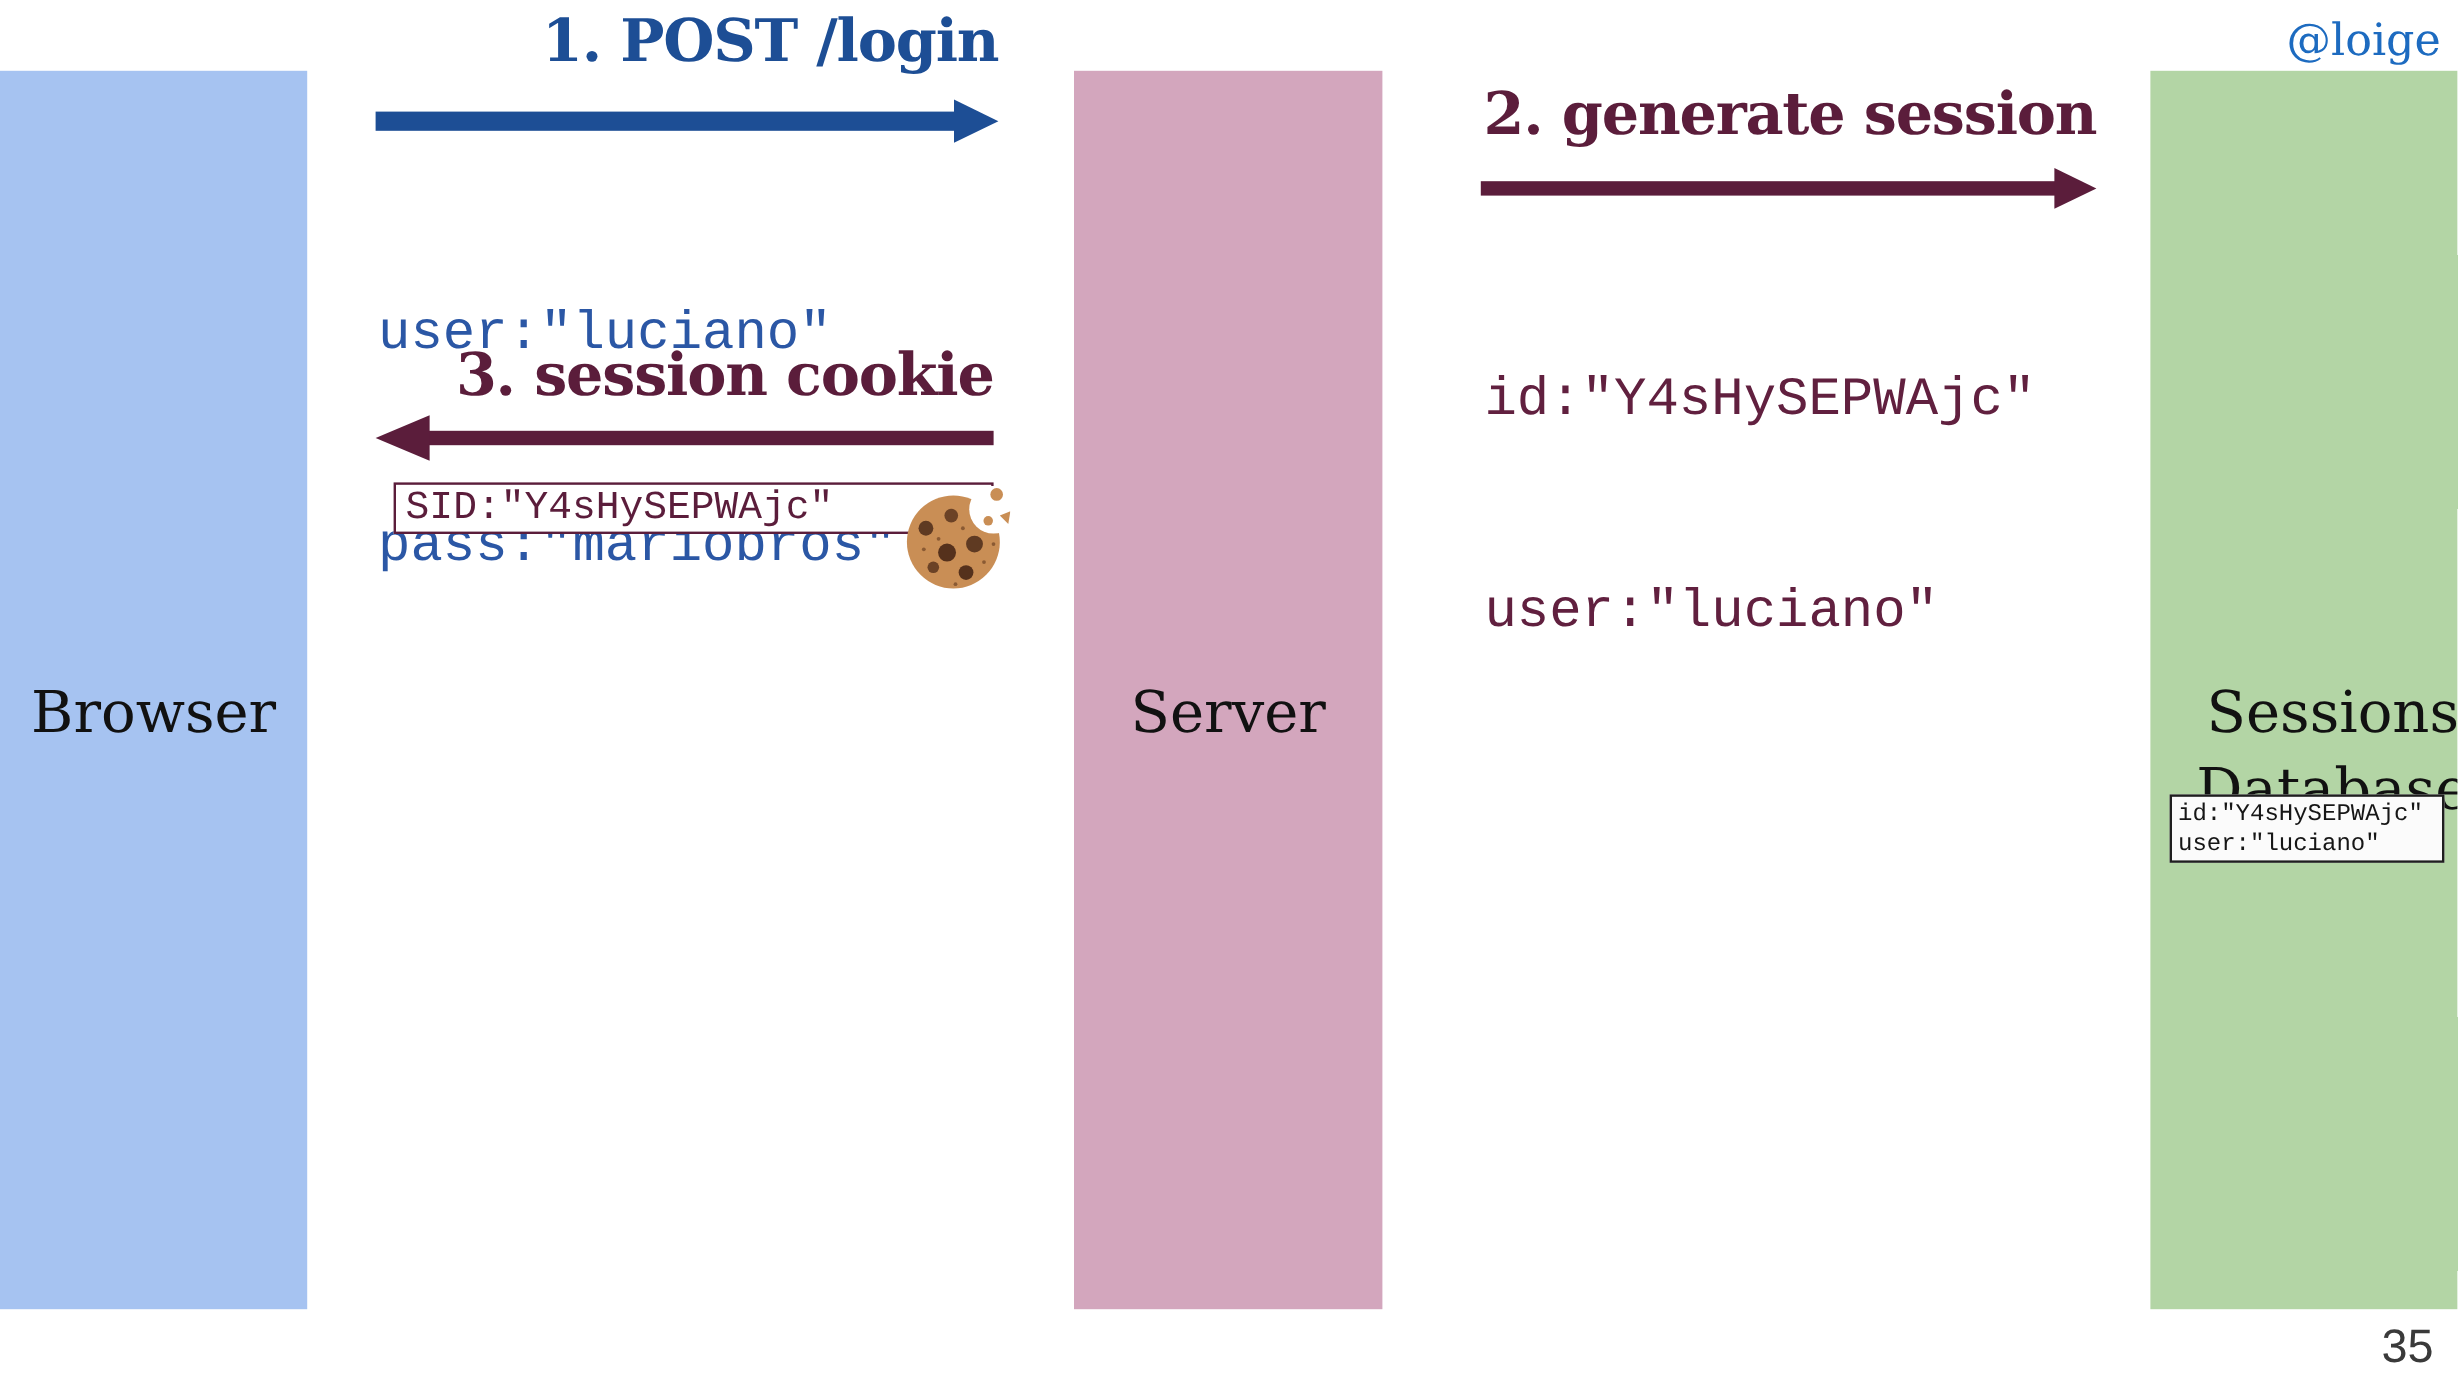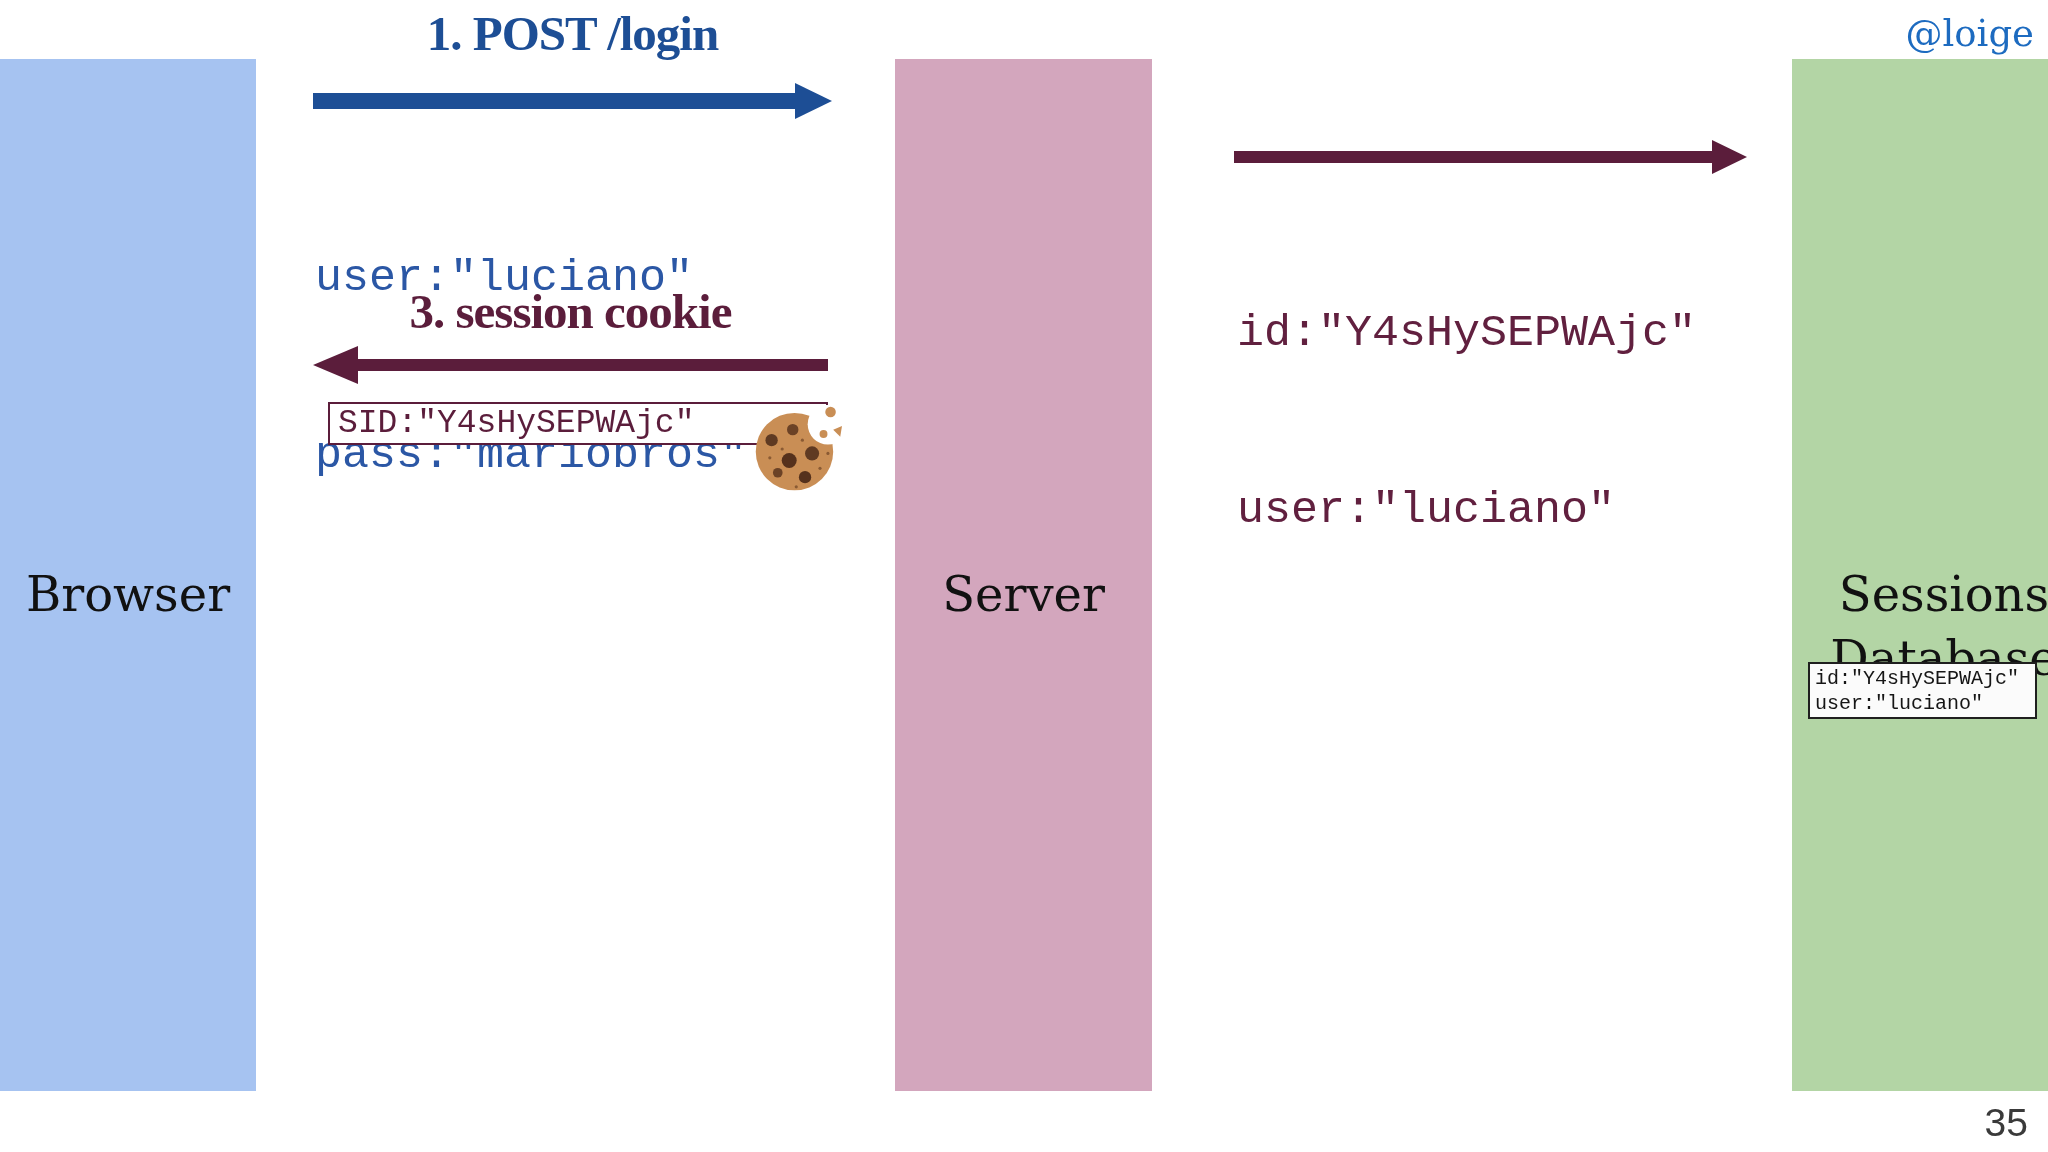--- a/index.html
+++ b/index.html
@@ -29,25 +29,24 @@
     width: 100%;
     text-align: center;
     font-size: 48px;
     line-height: 64px;
     color: var(--label-ink, #111111);
   }
 
   
   .step-title {
     position: absolute;
-    text-align: center;
+    text-align: right;
     font-size: 49px;
     font-weight: bold;
     letter-spacing: -1px;
-    font-family: Liberation Serif, serif;
   }
   .title-blue   { color: var(--ink-blue, #1d4e95); }
   .title-maroon { color: var(--ink-maroon, #5b1d3b); }
   #step1-title { left: 313px; top: 5px;   width: 519px; }
   #step2-title { left: 1234px; top: 66px; width: 513px; }
   #step3-title { left: 313px; top: 283px; width: 515px; }
 
   
   .arrow { position: absolute; }
   .arrow .shaft { position: absolute; }
@@ -161,20 +160,21 @@
   <div class="step-title title-blue" id="step1-title">1. POST /login</div>
   <div class="arrow" id="arrow-step1">
     <div class="shaft"></div>
     <div class="head"></div>
   </div>
   <div class="code" id="step1-payload">
     <div class="line">user:"luciano"</div>
     <div class="line">pass:"mariobros"</div>
   </div>
 
+  <div class="step-title title-maroon" id="step2-title">2. generate session</div>
   <div class="arrow" id="arrow-step2">
     <div class="shaft"></div>
     <div class="head"></div>
   </div>
   <div class="code" id="step2-payload">
     <div class="line">id:"Y4sHySEPWAjc"</div>
     <div class="line">user:"luciano"</div>
   </div>
 
   <div class="step-title title-maroon" id="step3-title">3. session cookie</div>

